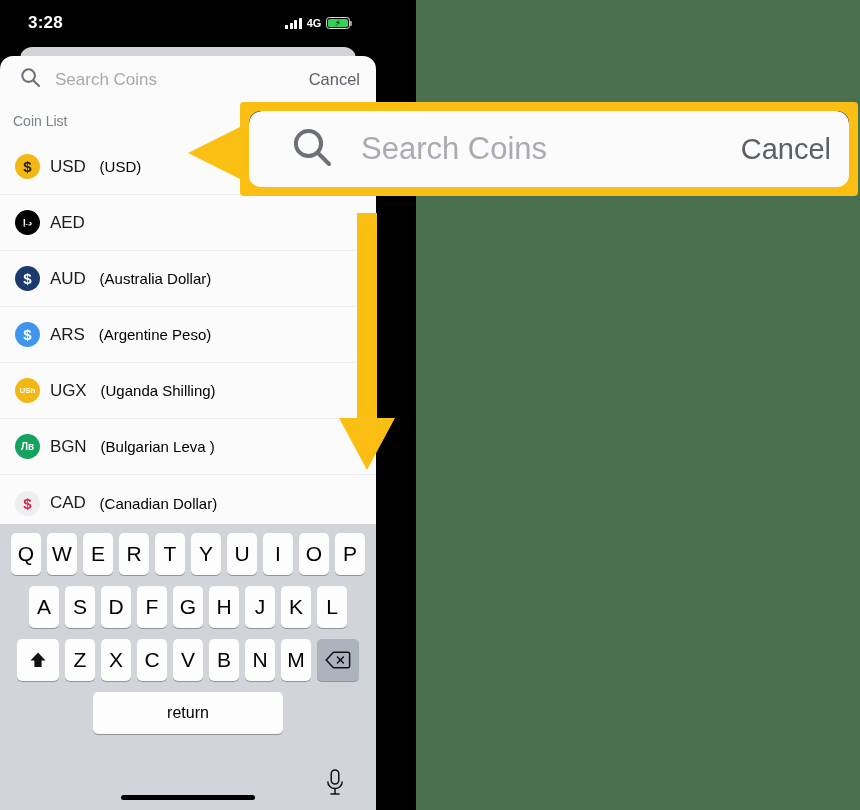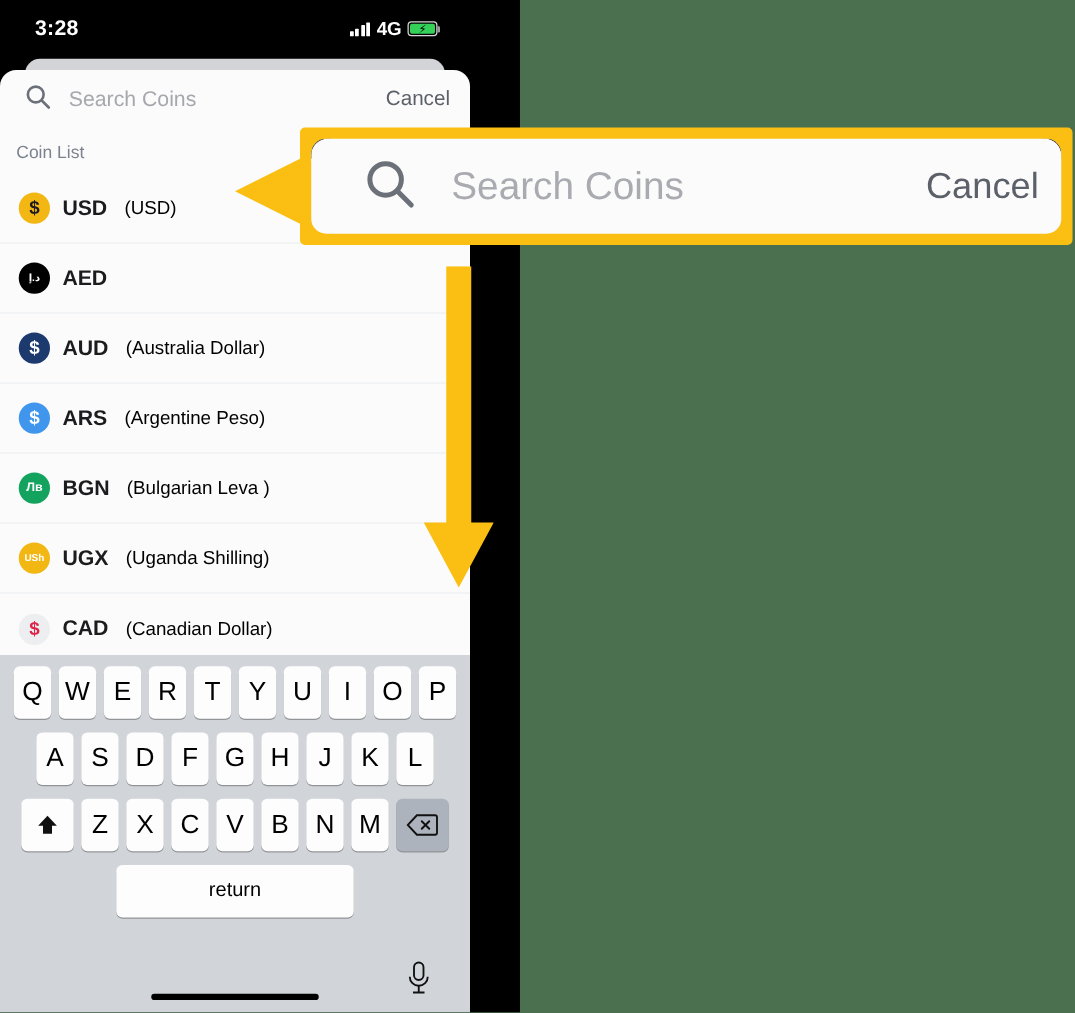--- a/index.html
+++ b/index.html
@@ -42,21 +42,21 @@
   #clock { font-size: 17px; font-weight: bold; letter-spacing: .2px; }
   #status-right { display: flex; align-items: center; gap: 5px; }
 
   .bars { display: flex; align-items: flex-end; gap: 1.5px; height: 11px; }
   .bars i { display: block; width: 3px; background: #fff; border-radius: .5px; }
   .bars i:nth-child(1) { height: 4px; }
   .bars i:nth-child(2) { height: 6px; }
   .bars i:nth-child(3) { height: 8.5px; }
   .bars i:nth-child(4) { height: 11px; }
 
-  #net-type { font-size: 15px; font-weight: 600; letter-spacing: -.2px; }
+  #net-type { font-size: 11px; font-weight: 600; letter-spacing: -.2px; }
 
   .battery {
     position: relative;
     width: 24px; height: 12px;
     border: 1.3px solid #d8d8d8;
     border-radius: 3.2px;
     padding: 1px;
   }
   .battery::after {
     content: ""; position: absolute; right: -3.2px; top: 3.4px;
@@ -141,21 +141,21 @@
     border-radius: 50%;
     display: flex;
     align-items: center;
     justify-content: center;
     font-weight: bold;
     line-height: 1;
   }
 
   .coin-ticker {
     font-size: 17px;
-    font-weight: bold;
+    font-weight: normal;
     color: #1c1c1e;
     letter-spacing: -.1px;
   }
   .coin-name {
     font-size: 15px;
     color: #000000;
     margin-left: 4px;
   }
 
   
@@ -364,33 +364,33 @@
 
       <div class="coin-row">
         <span class="coin-badge" style="background: rgb(63, 150, 236); color: rgb(255, 255, 255); font-size: 15px;">
             <span>$</span>
           </span>
         <span class="coin-ticker">ARS</span>
         <span class="coin-name">(Argentine Peso)</span>
       </div>
 
       <div class="coin-row">
+        <span class="coin-badge" style="background: rgb(242, 183, 19); color: rgb(255, 255, 255); font-size: 8px;">
+            <span>USh</span>
+          </span>
+        <span class="coin-ticker">UGX</span>
+        <span class="coin-name">(Uganda Shilling)</span>
+      </div>
+
+      <div class="coin-row">
         <span class="coin-badge" style="background: rgb(20, 163, 94); color: rgb(255, 255, 255); font-size: 10px;">
             <span>Лв</span>
           </span>
         <span class="coin-ticker">BGN</span>
         <span class="coin-name">(Bulgarian Leva )</span>
-      </div>
-
-      <div class="coin-row">
-        <span class="coin-badge" style="background: rgb(242, 183, 19); color: rgb(255, 255, 255); font-size: 8px;">
-            <span>USh</span>
-          </span>
-        <span class="coin-ticker">UGX</span>
-        <span class="coin-name">(Uganda Shilling)</span>
       </div>
 
       <div class="coin-row">
         <span class="coin-badge" style="background: rgb(236, 238, 240); color: rgb(224, 35, 74); font-size: 15px;">
             <span>$</span>
           </span>
         <span class="coin-ticker">CAD</span>
         <span class="coin-name">(Canadian Dollar)</span>
       </div>
 

